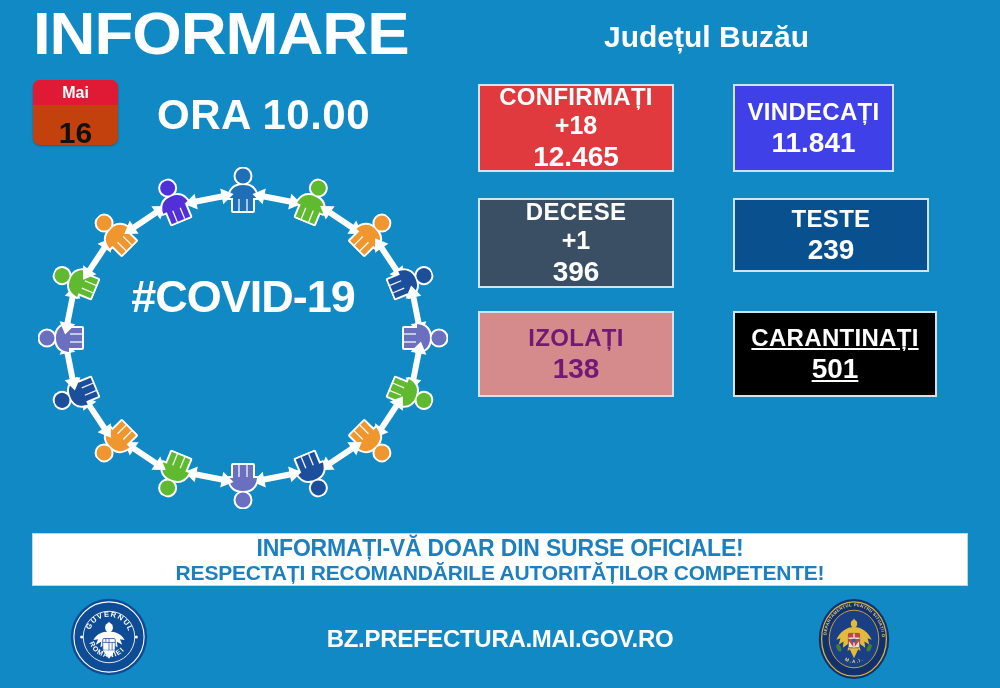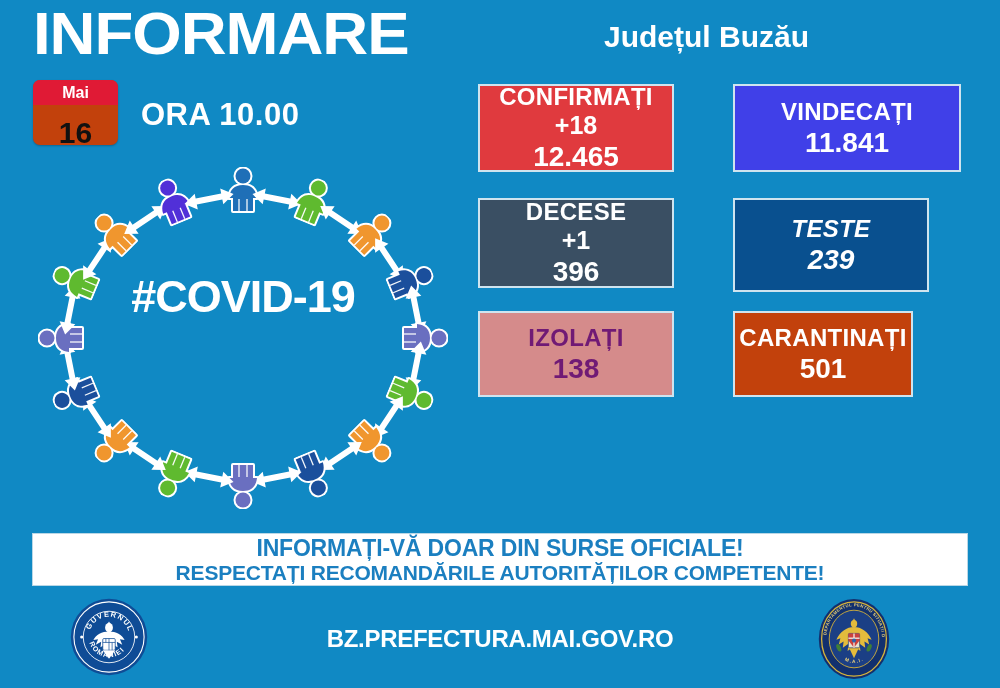--- a/index.html
+++ b/index.html
@@ -39,22 +39,22 @@
     display:flex;align-items:center;justify-content:center;
     line-height:25px;
   }
   .cal-day{
     height:56px;color:#111;
     font-size:30px;font-weight:bold;
     display:flex;align-items:center;justify-content:center;
     line-height:40px;
   }
   .hour{
-    position:absolute;left:141px;top:96px;
-    font-size:31px;font-weight:bold;color:#ffffff;
+    position:absolute;left:157px;top:96px;
+    font-size:42px;font-weight:bold;color:#ffffff;
     line-height:38px;letter-spacing:.5px;
   }
 
   
   .box{
     position:absolute;
     border:2px solid #cfe4ef;
     box-sizing:border-box;
     display:flex;flex-direction:column;
     align-items:center;justify-content:center;
@@ -105,38 +105,38 @@
     <div class="cal-day">16</div>
   </div>
   <div class="hour">ORA 10.00</div>
 
   <div id="boxes">
       <div class="box" style="left: 478px; top: 84px; width: 196px; height: 88px; background: rgb(224, 58, 62); color: rgb(255, 255, 255);">
         <div class="lbl">CONFIRMAȚI</div>
         <div class="delta">+18</div>
         <div class="val">12.465</div>
       </div>
-      <div class="box" style="left: 733px; top: 84px; width: 228px; height: 88px; background: rgb(64, 64, 232); color: rgb(255, 255, 255);">
+      <div class="box" style="left: 733px; top: 84px; width: 161px; height: 88px; background: rgb(64, 64, 232); color: rgb(255, 255, 255);">
         <div class="lbl">VINDECAȚI</div>
         <div class="val">11.841</div>
       </div>
       <div class="box" style="left: 478px; top: 198px; width: 196px; height: 90px; background: rgb(58, 79, 99); color: rgb(255, 255, 255);">
         <div class="lbl">DECESE</div>
         <div class="delta">+1</div>
         <div class="val">396</div>
       </div>
-      <div class="box" style="left: 733px; top: 198px; width: 196px; height: 94px; background: rgb(9, 80, 143); color: rgb(255, 255, 255); font-style: italic;">
+      <div class="box" style="left: 733px; top: 198px; width: 196px; height: 74px; background: rgb(9, 80, 143); color: rgb(255, 255, 255);">
         <div class="lbl">TESTE</div>
         <div class="val">239</div>
       </div>
       <div class="box" style="left: 478px; top: 311px; width: 196px; height: 86px; background: rgb(213, 139, 139); color: #701a75;">
         <div class="lbl">IZOLAȚI</div>
         <div class="val">138</div>
       </div>
-      <div class="box" style="left: 733px; top: 311px; width: 180px; height: 86px; background: #c2410c; color: rgb(255, 255, 255);">
+      <div class="box" style="left: 733px; top: 311px; width: 204px; height: 86px; background: #000000; color: rgb(255, 255, 255); text-decoration: underline;">
         <div class="lbl">CARANTINAȚI</div>
         <div class="val">501</div>
       </div>
     </div>
 
   <div id="circle-wrap">
     <div id="circle-figures">
         <div class="person" style="left: 215px; top: 22px; transform: rotate(0deg);"><svg viewBox="0 0 40 46" width="40" height="46">
             <g stroke="#ffffff" stroke-width="4" stroke-linejoin="round" fill="none">
               <circle cx="20" cy="9" r="7.5"></circle>

